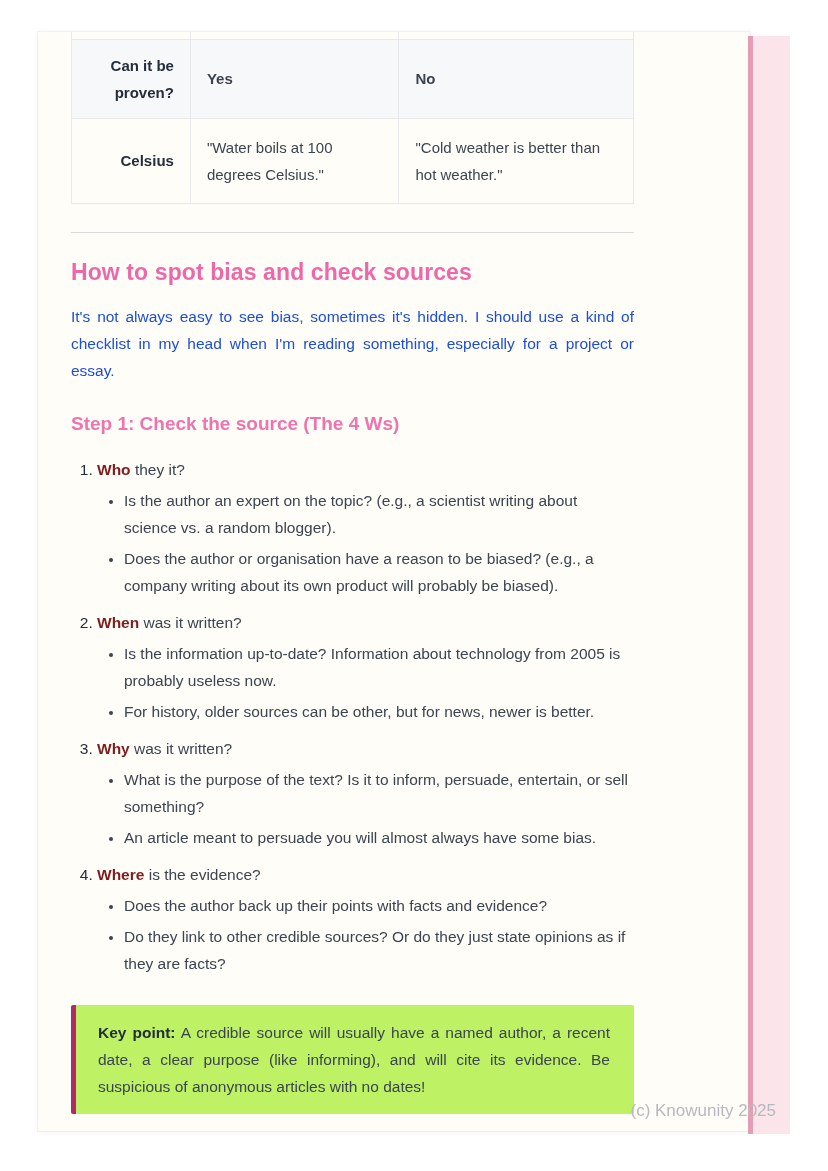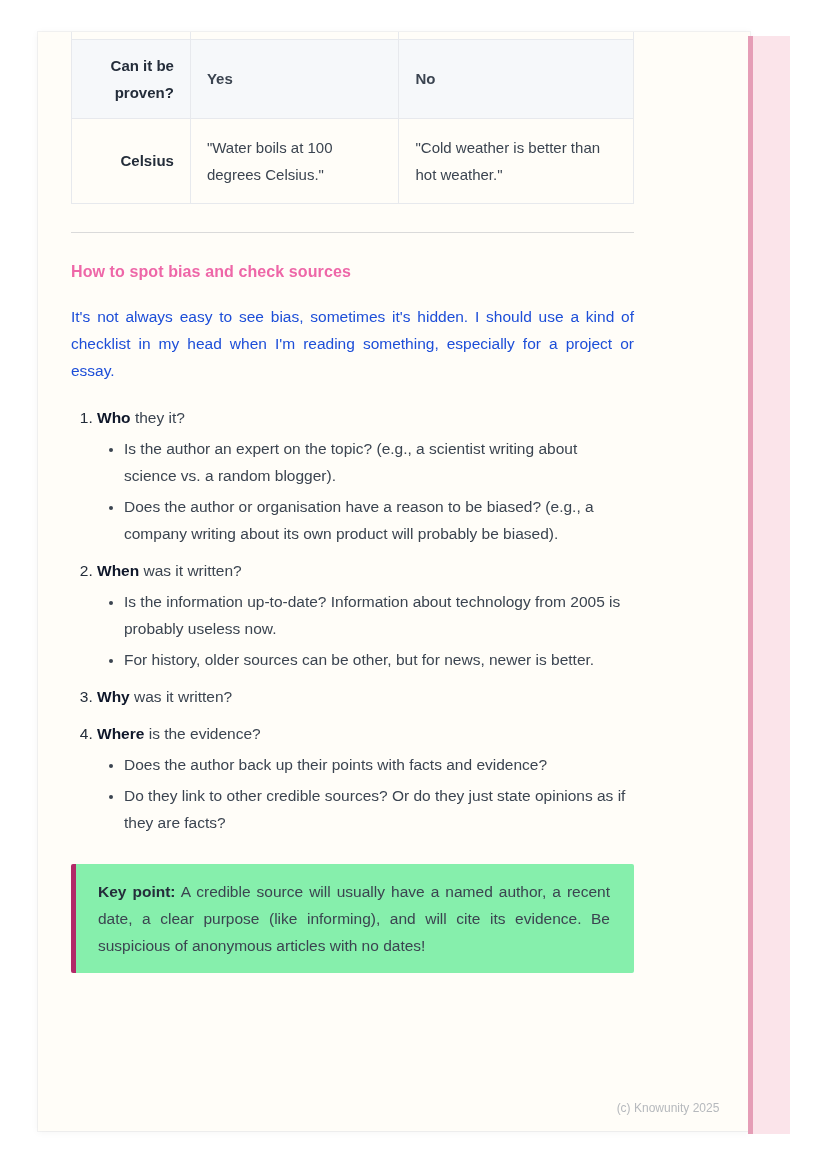--- a/index.html
+++ b/index.html
@@ -53,21 +53,21 @@
   tr.shaded td { height: 78px; font-weight: bold; }
   tr.example td { height: 85px; }
   
   hr.divider {
     border: none;
     border-top: 1px solid #dadada;
     margin-top: 28px;
   }
   h2.section {
     margin-top: 25px;
-    font-size: 16px;
+    font-size: 23px;
     line-height: 28px;
     font-weight: bold;
     color: #ee67a8;
     letter-spacing: 0.1px;
   }
   p.intro {
     margin-top: 17px;
     font-size: 15.5px;
     line-height: 27px;
     text-align: justify;
@@ -82,49 +82,49 @@
   }
   
   ol.checklist {
     margin-top: 20px;
     padding-left: 26px;
     font-size: 15.5px;
     line-height: 27px;
   }
   ol.checklist > li { margin-bottom: 10px; color: #3b4450; }
   ol.checklist > li::marker { color: #242d3a; }
-  .kw { font-weight: bold; color: #0f172a; }
+  .kw { font-weight: bold; color: #7f1d1d; }
   ul.subs {
     list-style: disc;
     padding-left: 23px;
     margin: 4px;
   }
   ul.subs > li { margin-bottom: 4px; }
   ul.subs > li::marker { color: #3b4450; font-size: 14px; }
   
   .keypoint {
     margin-top: 28px;
-    background: #86efac;
+    background: #bef264;
     border-left: 5px solid #b12a68;
     border-radius: 2px;
     padding: 14px 24px 14px 22px;
     font-size: 15.5px;
     line-height: 27px;
     text-align: justify;
     color: #3b4450;
   }
   .keypoint .kplabel { font-weight: bold; color: #242d3a; }
   
   .copyright {
     position: absolute;
     top: 1101px;
     left: 560px;
     width: 216px;
-    text-align: center;
-    font-size: 12px;
+    text-align: right;
+    font-size: 17px;
     color: #b6b9bd;
     z-index: 4;
   }
 </style>
 </head>
 <body>
 
 <div class="page">
   <div class="content">
 
@@ -152,38 +152,43 @@
       </tr>
     </tbody>
       </table>
 
     <hr class="divider">
 
     <h2 class="section">How to spot bias and check sources</h2>
 
     <p class="intro">It's not always easy to see bias, sometimes it's hidden. I should use a kind of checklist in my head when I'm reading something, especially for a project or essay.</p>
 
+    <h3 class="step">Step 1: Check the source (The 4 Ws)</h3>
 
     <ol class="checklist">
       <li>
         <span class="kw">Who</span><span> they it?</span>
         <ul class="subs">
           <li>Is the author an expert on the topic? (e.g., a scientist writing about science vs. a random blogger).</li>
           <li>Does the author or organisation have a reason to be biased? (e.g., a company writing about its own product will probably be biased).</li>
         </ul>
       </li>
       <li>
         <span class="kw">When</span><span> was it written?</span>
         <ul class="subs">
           <li>Is the information up-to-date? Information about technology from 2005 is probably useless now.</li>
           <li>For history, older sources can be other, but for news, newer is better.</li>
         </ul>
       </li>
       <li>
         <span class="kw">Why</span><span> was it written?</span>
+        <ul class="subs">
+          <li>What is the purpose of the text? Is it to inform, persuade, entertain, or sell something?</li>
+          <li>An article meant to persuade you will almost always have some bias.</li>
+        </ul>
       </li>
       <li>
         <span class="kw">Where</span><span> is the evidence?</span>
         <ul class="subs">
           <li>Does the author back up their points with facts and evidence?</li>
           <li>Do they link to other credible sources? Or do they just state opinions as if they are facts?</li>
         </ul>
       </li>
     </ol>
 

